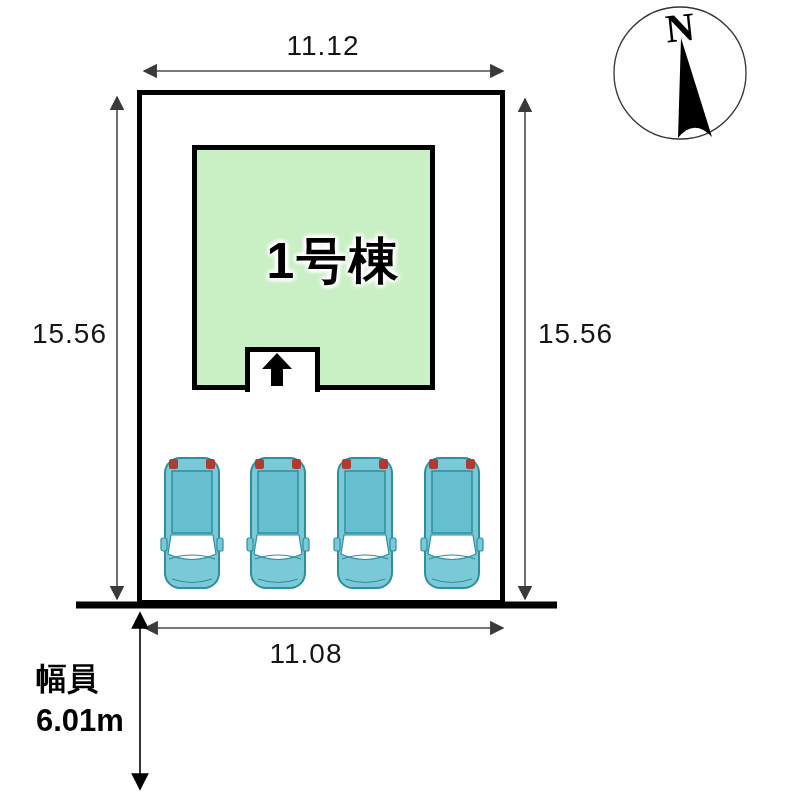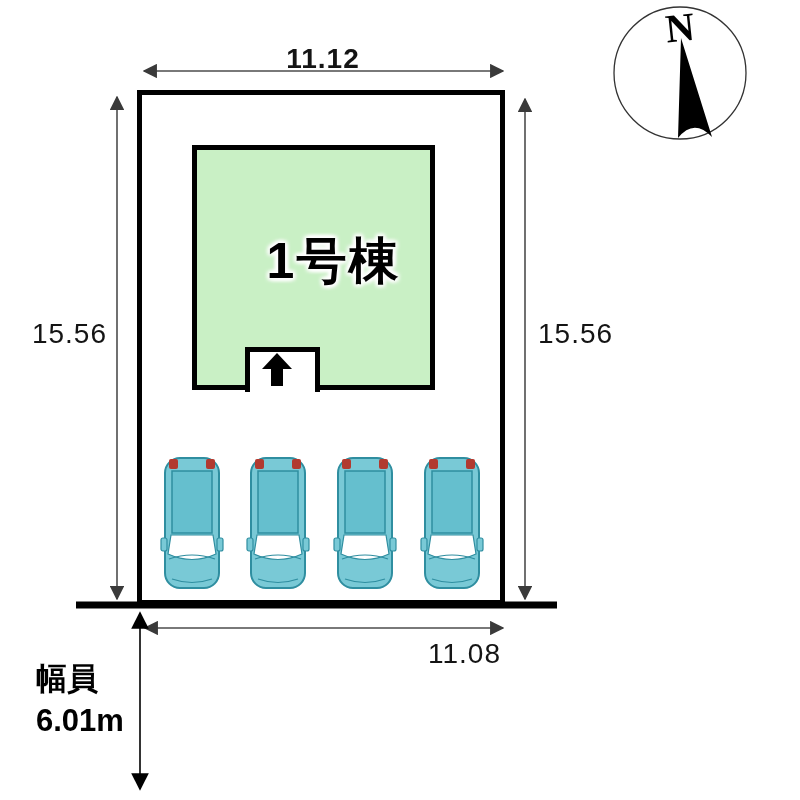--- a/index.html
+++ b/index.html
@@ -75,27 +75,27 @@
     <line x1="525" y1="99" x2="525" y2="599" style="stroke:var(--dimension_line);stroke-width:1.6" marker-start="url(#arrw)" marker-end="url(#arrw)"></line>
     <line x1="145" y1="628" x2="503" y2="628" style="stroke:var(--dimension_line);stroke-width:1.6" marker-start="url(#arrw)" marker-end="url(#arrw)"></line>
     <line x1="140" y1="613" x2="140" y2="789" style="stroke:#000;stroke-width:1.6" marker-start="url(#arrb)" marker-end="url(#arrb)"></line>
 
     <g>
       <circle cx="680" cy="73" r="66" style="fill:#ffffff;stroke:#333;stroke-width:1.3"></circle>
       <path d="M681,38 L712,137 Q694,118 678,138 Z" style="fill:#000"></path>
     </g>
   </svg>
 
-  <div class="label dim center" style="left:139px;top:43px;width:368px;font-weight:bold;">11.12</div>
+  <div class="label dim center" style="left:139px;top:30px;width:368px;">11.12</div>
 
   <div class="label dim right" style="left:15px;top:318px;width:92px;">15.56</div>
 
   <div class="label dim" style="left:538px;top:318px;">15.56</div>
 
-  <div class="label dim center" style="left:133px;top:638px;width:368px;text-align:right;">11.08</div>
+  <div class="label dim center" style="left:122px;top:638px;width:368px;">11.08</div>
 
   <div class="label road-label" style="left:36px;top:658px;">
     <div>幅員</div>
     <div>6.01m</div>
   </div>
 
   <div class="label building-label" style="left:197px;top:228px;width:233px;padding-left:20px;">1号棟</div>
 
   <div class="label north-label" style="left:652px;top:4px;width:56px;">N</div>
 </div>

